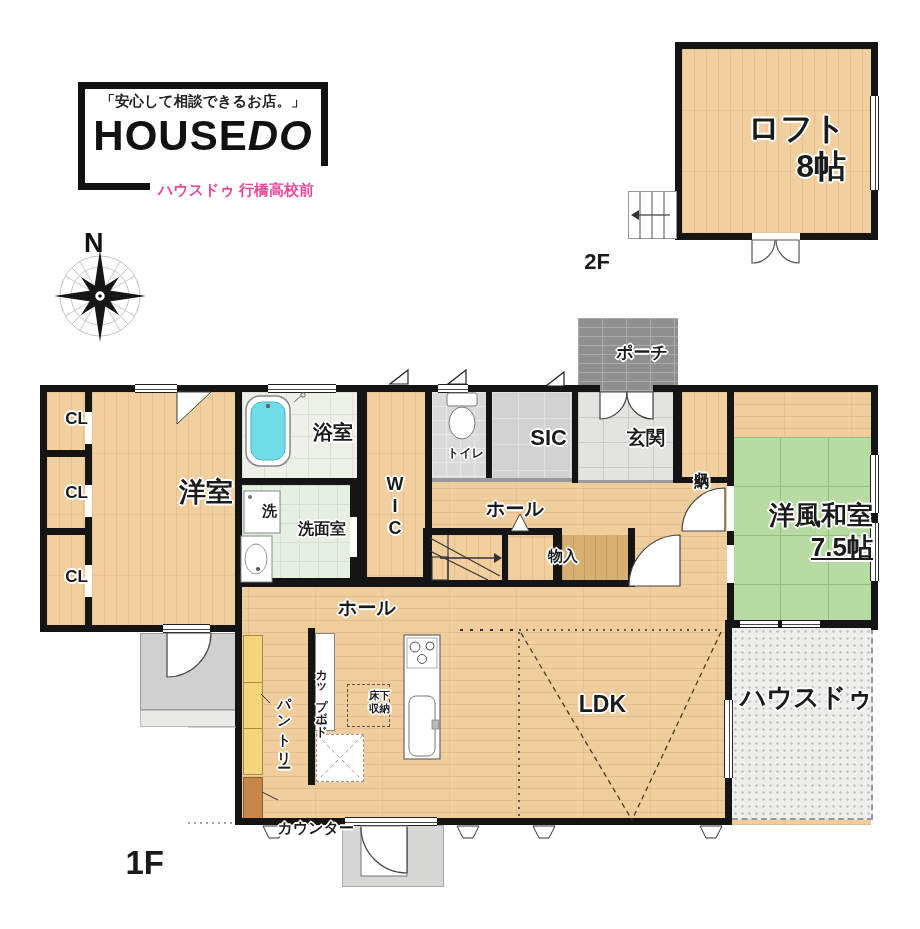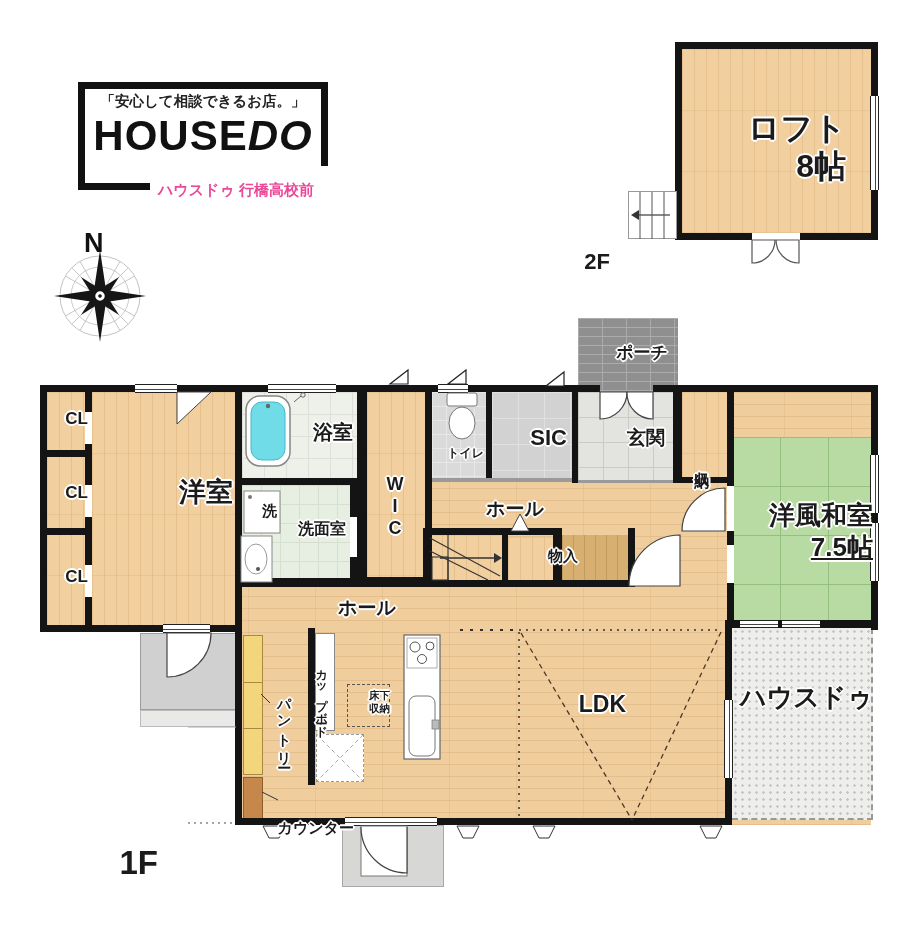--- a/index.html
+++ b/index.html
@@ -67,21 +67,21 @@
   <div id="logo-patch"></div>
   <div class="abs" style="left:88px;top:92px;width:230px;text-align:center;font-size:14.5px;font-weight:bold;color:#222;z-index:7;">「安心して相談できるお店。」</div>
   <div class="abs" style="left:88px;top:112px;width:230px;text-align:center;z-index:7;color:#111;font-weight:900;font-size:42px;letter-spacing:1px;">
     <span>HOUSE</span><span style="font-style:italic;">DO</span>
   </div>
   <div class="abs" style="left:158px;top:169px;width:180px;font-size:15px;font-weight:bold;color:#ec4899;z-index:7;margin-top:12px;">ハウスドゥ 行橋高校前</div>
 
   <div class="abs" style="left:84px;top:228px;font-size:27px;font-weight:bold;color:#111;z-index:30;">N</div>
 
   <div class="lbl" style="left:556px;top:250px;width:54px;font-size:22px;">2F</div>
-  <div class="lbl" style="left:104px;top:846px;width:54px;font-size:33px;">1F</div>
+  <div class="lbl" style="left:110px;top:846px;width:54px;font-size:33px;">1F</div>
 
   <div class="abs wood-v" style="left:675px;top:42px;width:203px;height:198px;border:7px solid #141414;box-sizing:border-box;z-index:10;"></div>
   <div class="lbl" style="left:706px;top:112px;width:140px;font-size:32px;">ロフト</div>
   <div class="lbl" style="left:706px;top:150px;width:140px;font-size:32px;">8帖</div>
   <div class="winv" style="left:870px;top:96px;width:9px;height:94px;"></div>
   <div class="gap" style="left:752px;top:233px;width:48px;height:8px;"></div>
   <div class="abs" style="left:628px;top:191px;width:49px;height:48px;background:#fff;border:1px solid #999;box-sizing:border-box;z-index:11;"></div>
 
   <div class="abs wood-h" style="left:47px;top:392px;width:824px;height:433px;z-index:1;"></div>
 

